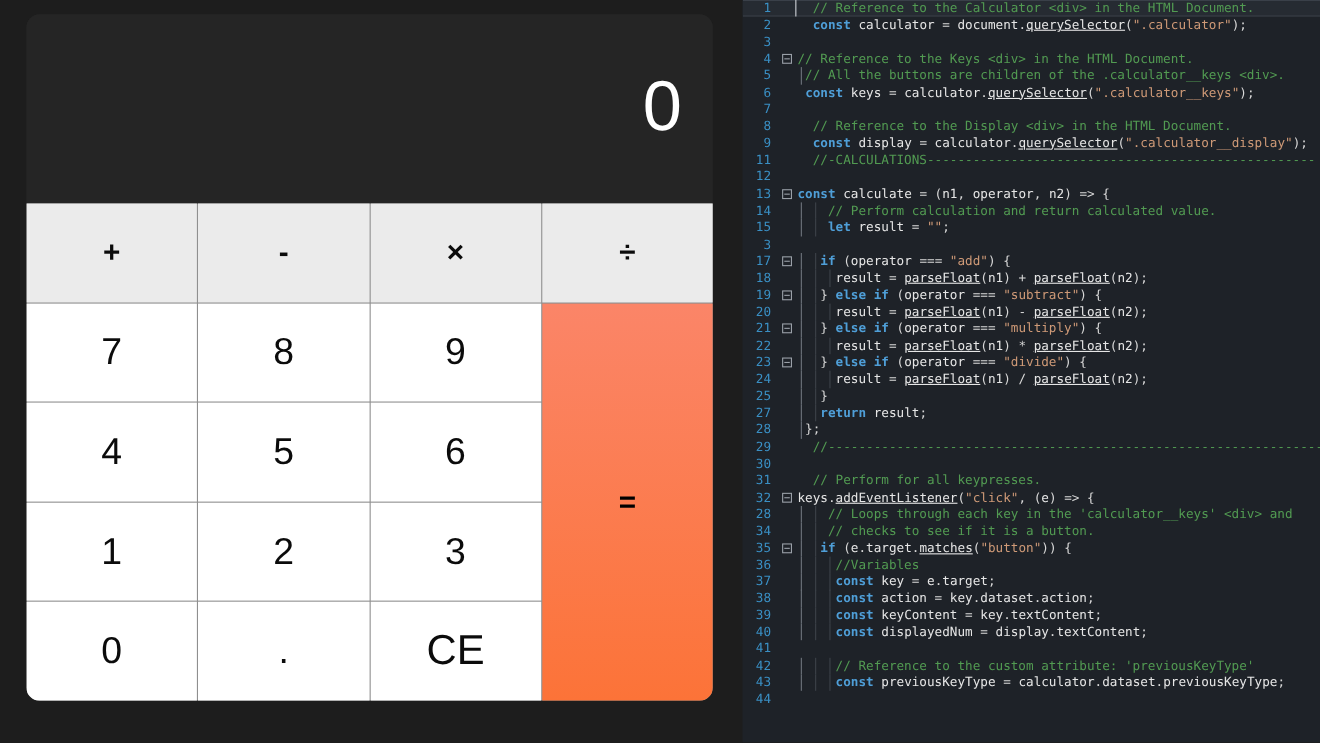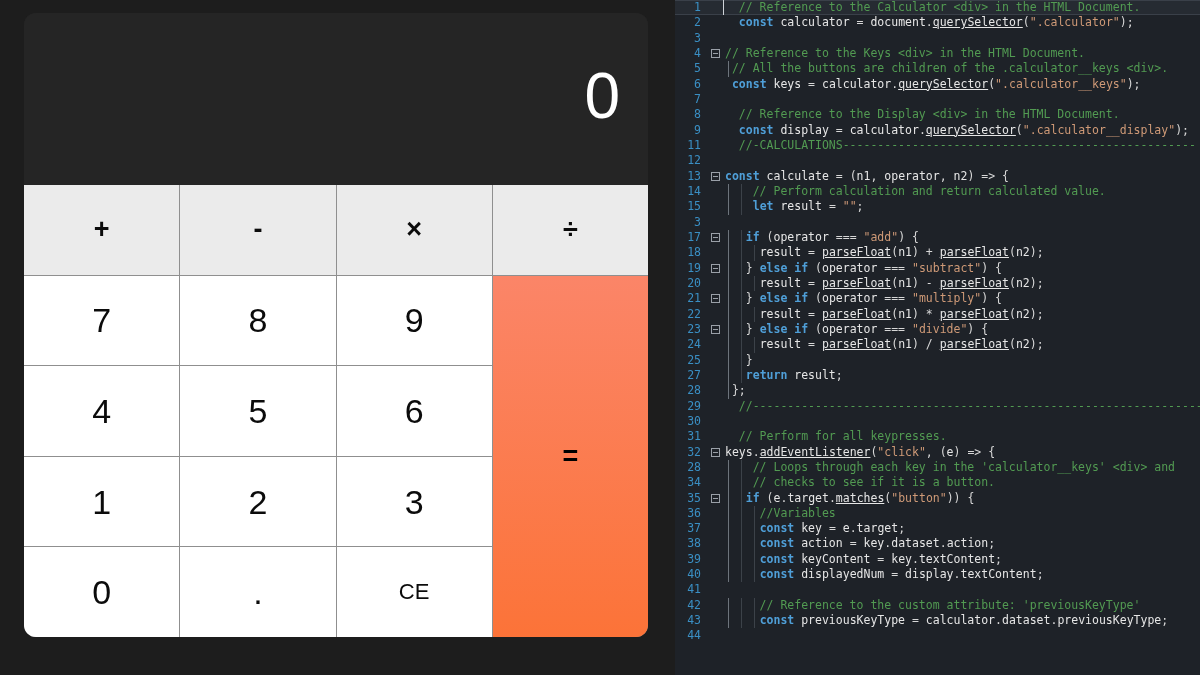--- a/index.html
+++ b/index.html
@@ -77,21 +77,21 @@
   }
   .key.equal {
     grid-column: 4;
     grid-row: 2 / span 4;
     background: linear-gradient(to bottom, #fb8568 0%, #fc7338 100%);
     font-size: 27px;
     font-weight: 700;
     color: #000000;
   }
   .key.dot { font-size: 34px; }
-  .key.ce  { font-size: 22px; }
+  .key.ce  { font-size: 38px; }
 
   
   #editor-pane {
     position: relative;
     width: 525px; height: 675px;
     background: #1e2228;
     overflow: hidden;
     font-family: "DejaVu Sans Mono", monospace;
     font-size: 11.5px;
     line-height: 15.34px;

